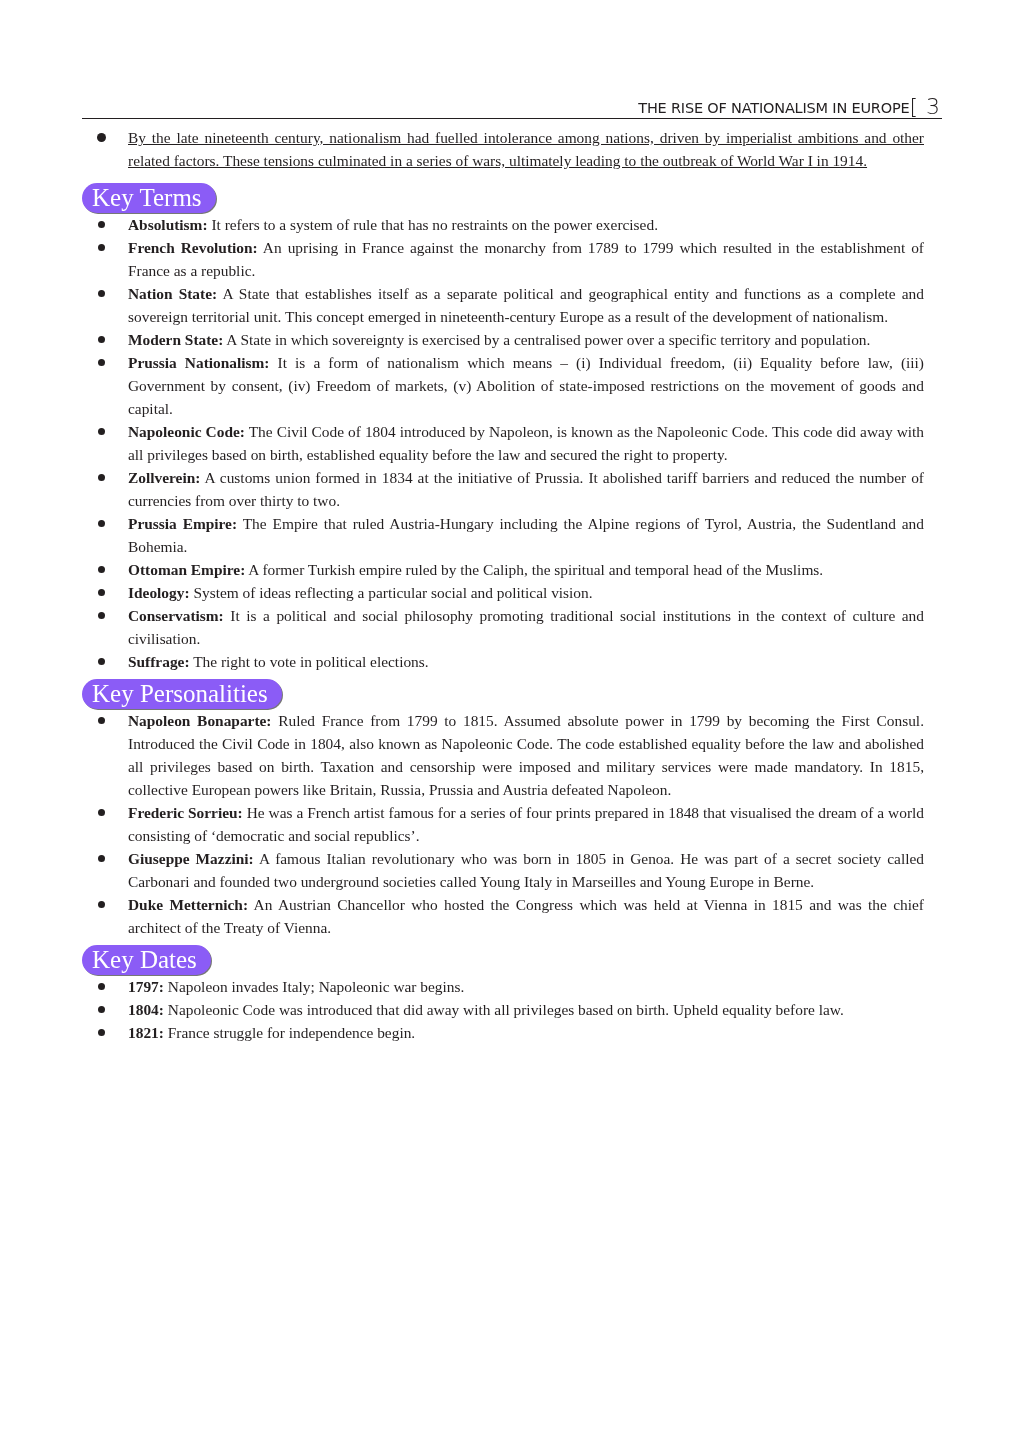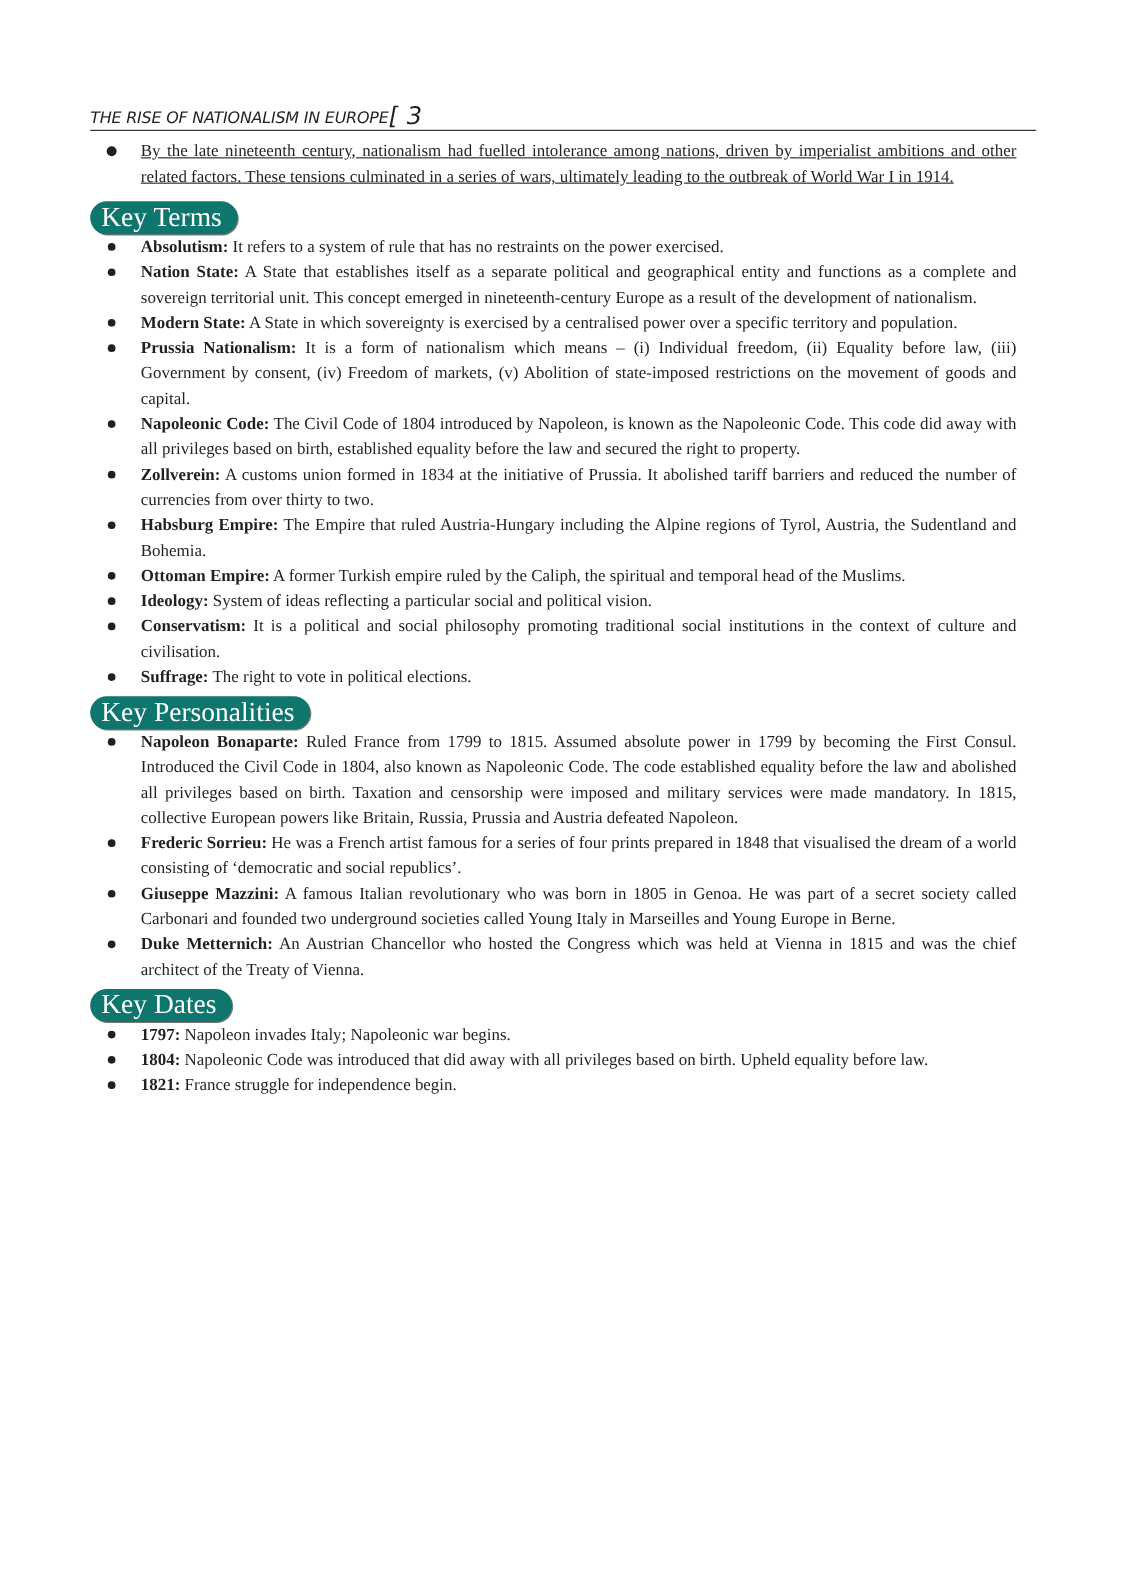--- a/index.html
+++ b/index.html
@@ -1,41 +1,40 @@
 <!DOCTYPE html>
 <html><head>
 <meta charset="utf-8">
 <style>
   html, body { margin: 0; padding: 0; background: #ffffff; }
   body { width: 1024px; height: 1440px; position: relative; overflow: hidden; color: #231f20; }
   .page { position: absolute; left: 82px; top: 94px; width: 860px; }
   .running-head {
-    display: flex; justify-content: flex-start; align-items: flex-end;
+    display: flex; justify-content: flex-end; align-items: flex-end;
     border-bottom: 1.3px solid #231f20; height: 24px;
     font-family: "DejaVu Sans", sans-serif;
-    font-style: italic;
   }
   .running-title { font-size: 14.5px; letter-spacing: -0.2px; padding-bottom: 2px; }
   .page-num { font-size: 22px; font-weight: 300; padding-bottom: 0px; line-height: 22px; margin-right: 2px; }
   .page-num .br { margin-right: 8px; }
   ul { list-style: none; margin: 0; padding: 0; }
   li {
     position: relative; padding-left: 46px; padding-right: 18px;
     font-family: "Liberation Serif", serif; font-size: 15.4px; line-height: 23px;
     text-align: justify;
   }
   li .bullet {
     position: absolute; left: 16px; top: 8px; width: 7px; height: 7px;
     border-radius: 50%; background: #231f20;
   }
   li.big .bullet { width: 9px; height: 9px; top: 7px; left: 15px; }
   li .term { font-weight: bold; }
   .intro { margin-top: 7px; text-decoration: underline; }
   .section-badge {
-    display: inline-block; background: #0f766e; color: #fff;
+    display: inline-block; background: #8b5cf6; color: #fff;
     font-family: "Liberation Serif", serif; font-size: 25px; line-height: 30px;
     padding: 0 14px 0 10px; border-radius: 15px; margin: 0;
     box-shadow: 1px 1px 0 #777;
   }
   .sec-terms { margin-top: 11px; }
   .sec-pers { margin-top: 6px; }
   .sec-dates { margin-top: 6px; }
 </style>
 </head>
 <body>
@@ -50,26 +49,27 @@
     <li class="big">
       <span class="bullet"></span>
       <span>By the late nineteenth century, nationalism had fuelled intolerance among nations, driven by imperialist ambitions and other related factors. These tensions culminated in a series of wars, ultimately leading to the outbreak of World War I in 1914.</span>
     </li>
   </ul>
 
   <div class="sec-terms">
     <div class="section-badge">Key Terms</div>
     <ul id="terms-list">
         <li><span class="bullet"></span><span class="term">Absolutism:</span><span> It refers to a system of rule that has no restraints on the power exercised.</span></li>
+        <li><span class="bullet"></span><span class="term">French Revolution:</span><span> An uprising in France against the monarchy from 1789 to 1799 which resulted in the establishment of France as a republic.</span></li>
         <li><span class="bullet"></span><span class="term">Nation State:</span><span> A State that establishes itself as a separate political and geographical entity and functions as a complete and sovereign territorial unit. This concept emerged in nineteenth-century Europe as a result of the development of nationalism.</span></li>
         <li><span class="bullet"></span><span class="term">Modern State:</span><span> A State in which sovereignty is exercised by a centralised power over a specific territory and population.</span></li>
         <li><span class="bullet"></span><span class="term">Prussia Nationalism:</span><span> It is a form of nationalism which means – (i) Individual freedom, (ii) Equality before law, (iii) Government by consent, (iv) Freedom of markets, (v) Abolition of state-imposed restrictions on the movement of goods and capital.</span></li>
         <li><span class="bullet"></span><span class="term">Napoleonic Code:</span><span> The Civil Code of 1804 introduced by Napoleon, is known as the Napoleonic Code. This code did away with all privileges based on birth, established equality before the law and secured the right to property.</span></li>
         <li><span class="bullet"></span><span class="term">Zollverein:</span><span> A customs union formed in 1834 at the initiative of Prussia. It abolished tariff barriers and reduced the number of currencies from over thirty to two.</span></li>
-        <li><span class="bullet"></span><span class="term">Habsburg Empire:</span><span> The Empire that ruled Austria-Hungary including the Alpine regions of Tyrol, Austria, the Sudentland and Bohemia.</span></li>
+        <li><span class="bullet"></span><span class="term">Prussia Empire:</span><span> The Empire that ruled Austria-Hungary including the Alpine regions of Tyrol, Austria, the Sudentland and Bohemia.</span></li>
         <li><span class="bullet"></span><span class="term">Ottoman Empire:</span><span> A former Turkish empire ruled by the Caliph, the spiritual and temporal head of the Muslims.</span></li>
         <li><span class="bullet"></span><span class="term">Ideology:</span><span> System of ideas reflecting a particular social and political vision.</span></li>
         <li><span class="bullet"></span><span class="term">Conservatism:</span><span> It is a political and social philosophy promoting traditional social institutions in the context of culture and civilisation.</span></li>
         <li><span class="bullet"></span><span class="term">Suffrage:</span><span> The right to vote in political elections.</span></li>
       </ul>
   </div>
 
   <div class="sec-pers">
     <div class="section-badge">Key Personalities</div>
     <ul id="pers-list">

